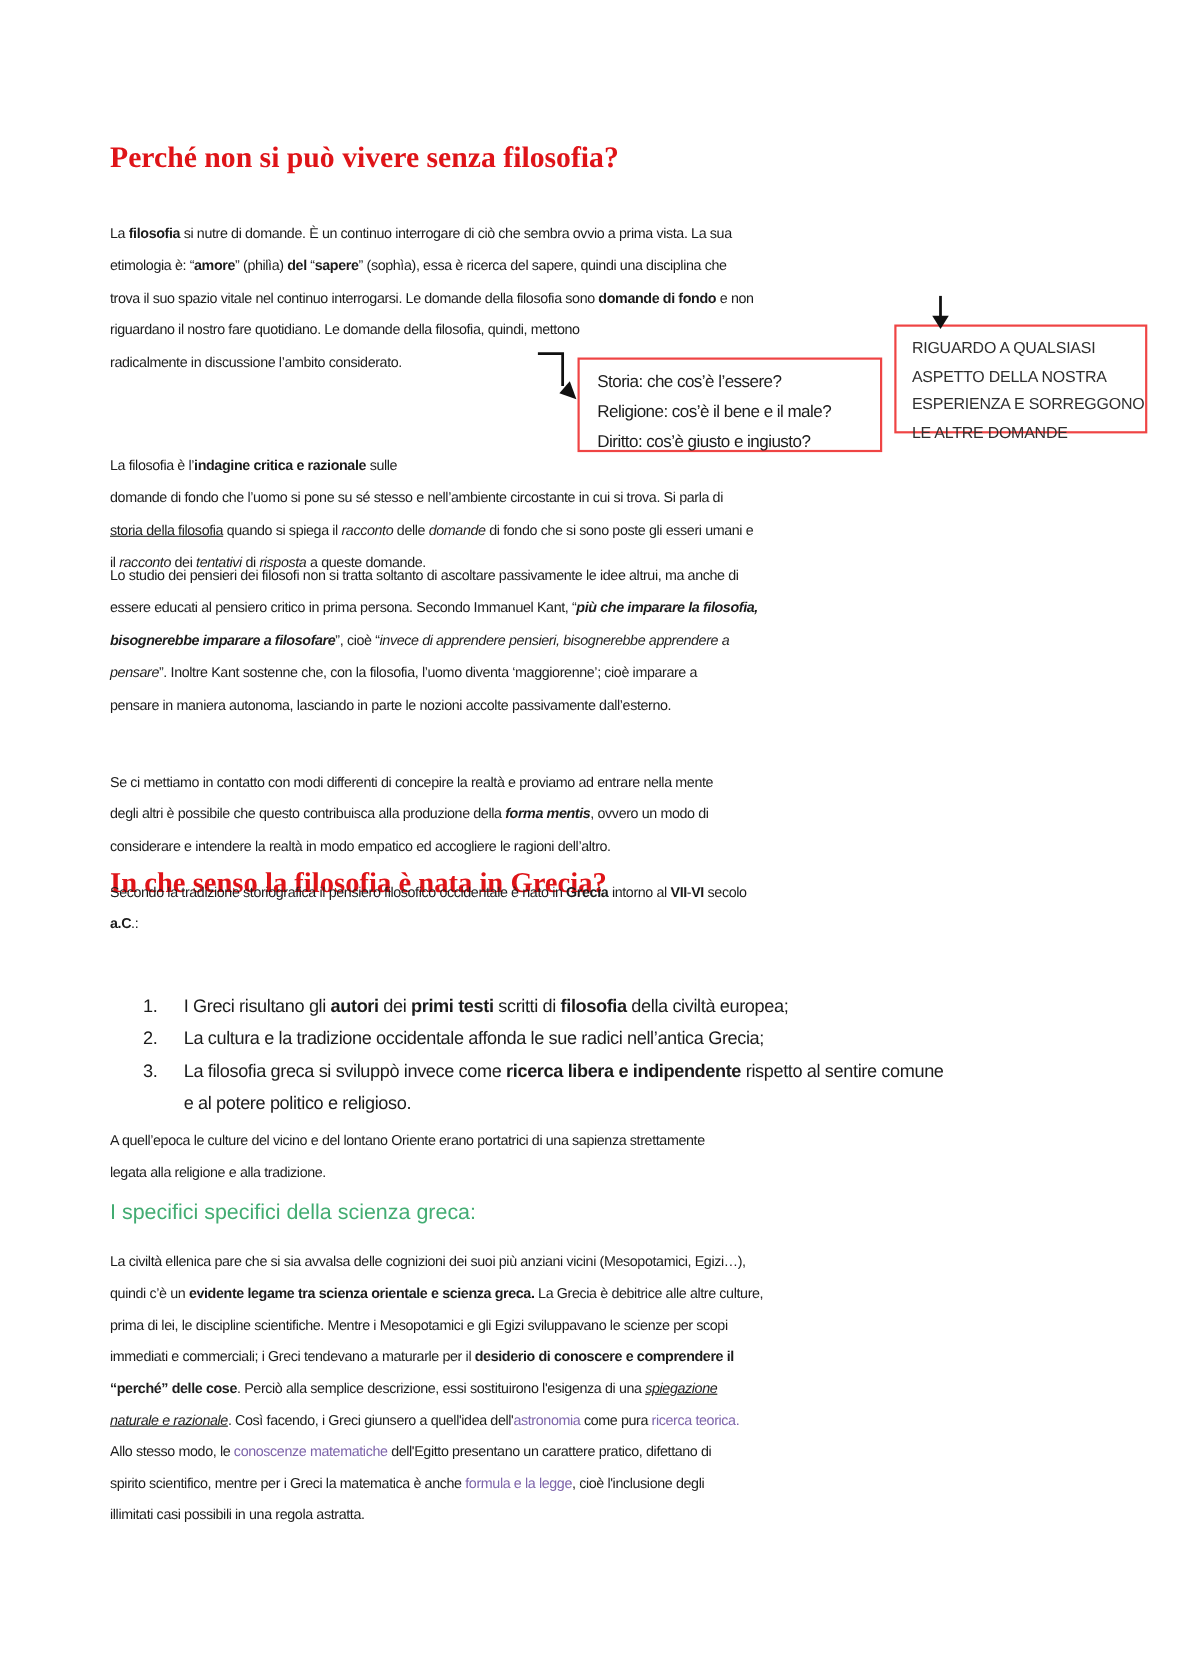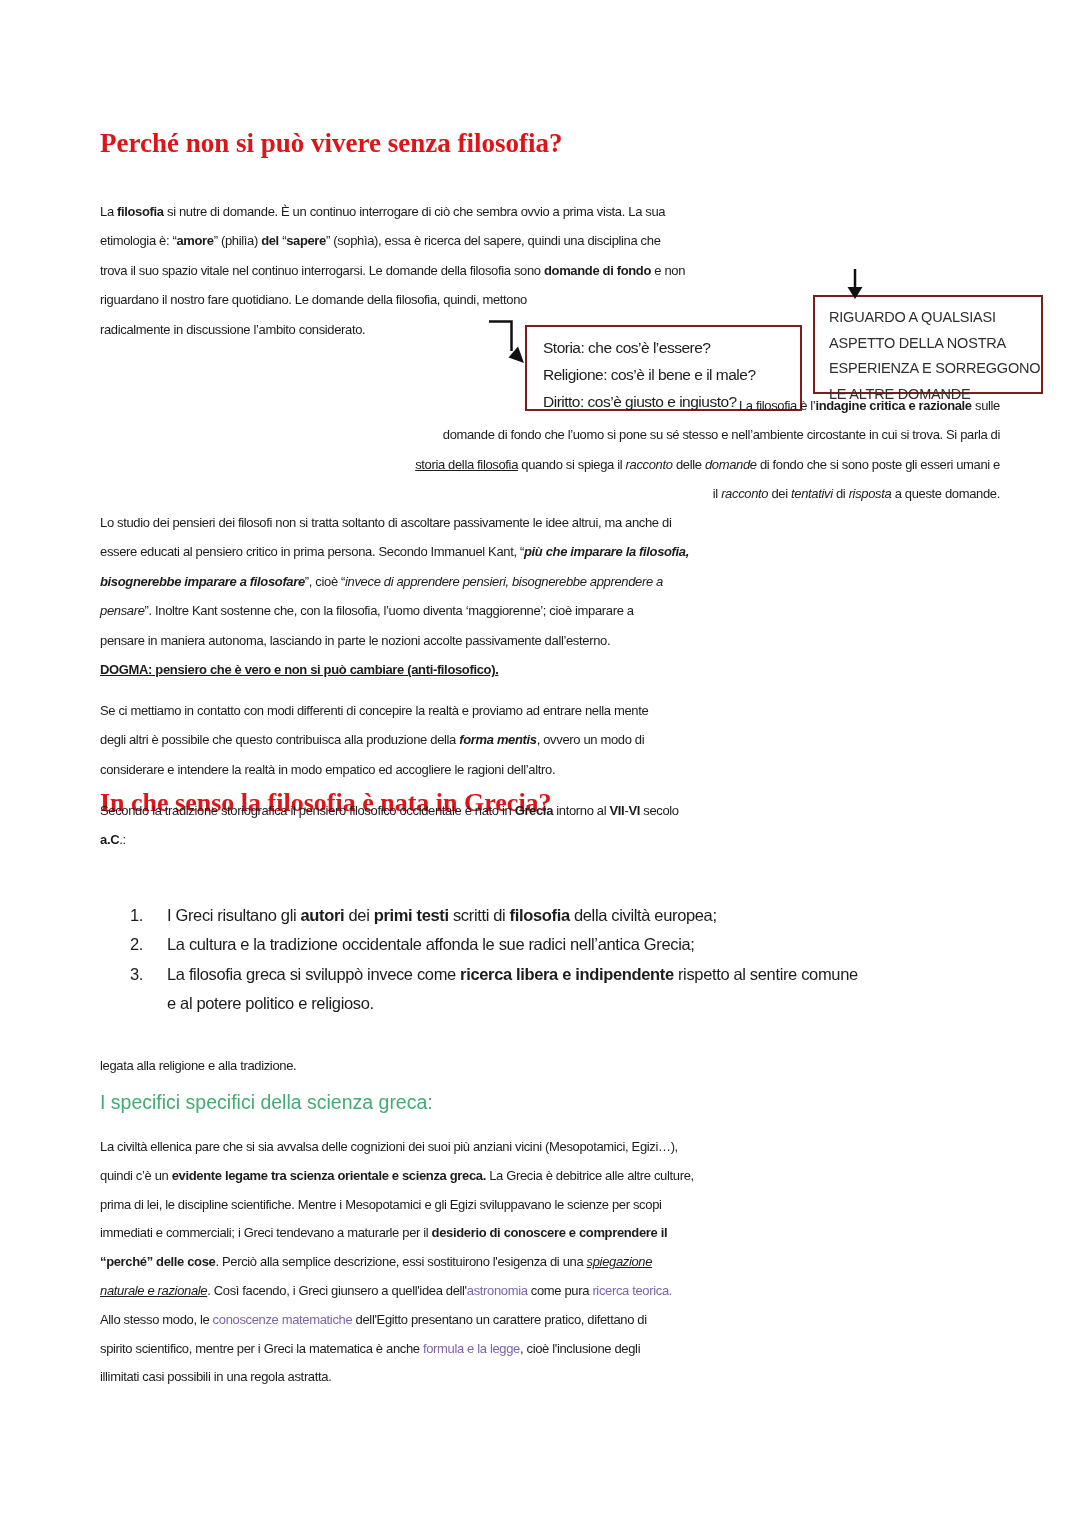--- a/index.html
+++ b/index.html
@@ -41,37 +41,37 @@
   }
   #title{top:126px;}
   #h2{top:786px;font-size:26px;}
   #h3{
     position:absolute;left:100px;top:1089px;margin:0;
     font-weight:normal;color:var(--green);
     font-size:19.5px;line-height:26px;white-space:nowrap;
   }
 
   #p1{top:197px;}
-  #p2{top:391px;text-align:right;}
+  #p2{top:408px;}
   #p3{top:508px;}
   #dogma{top:655px;}
   #p4{top:696px;}
   #p5{top:796px;}
   #p6{top:1022px;}
   #p7{top:1133px;line-height:28.8px;}
 
   #list{position:absolute;left:130px;top:901px;width:880px;
         font-size:16.5px;line-height:29.4px;letter-spacing:-0.35px;white-space:nowrap;}
   .li{display:flex;}
   .num{width:37px;flex:0 0 37px;}
   .litxt{flex:1 1 auto;}
 
   .note-box{
     position:absolute;
-    border:2px solid #7f1d1d;
+    border:2px solid #ef4444;
     background:#ffffff;
     box-sizing:border-box;
   }
   #storia-box{
     left:525px;top:325px;width:277px;height:86px;
     padding:7px 0 0 16px;
     font-size:15.5px;font-weight:normal;line-height:27px;letter-spacing:-0.5px;
     white-space:nowrap;
   }
   #riguardo-box{
@@ -105,21 +105,20 @@
     <g>
       <polyline points="489,321.5 511.5,321.5 511.5,351" fill="none" stroke="#111111" stroke-width="2.5"></polyline>
       <polygon points="524,363 508.5,357.5 518,346.5" fill="#111111"></polygon>
     </g>
   </svg>
 
   <div id="p2" class="tb"><span>La filosofia è l’</span><span class="b">indagine critica e razionale</span><span> sulle</span><br><span>domande di fondo che l’uomo si pone su sé stesso e nell’ambiente circostante in cui si trova. Si parla di</span><br><span class="u">storia della filosofia</span><span> quando si spiega il </span><span class="i">racconto</span><span> delle </span><span class="i">domande</span><span> di fondo che si sono poste gli esseri umani e</span><br><span>il </span><span class="i">racconto</span><span> dei </span><span class="i">tentativi</span><span> di </span><span class="i">risposta</span><span> a queste domande.</span></div>
 
   <div id="p3" class="tb"><span>Lo studio dei pensieri dei filosofi non si tratta soltanto di ascoltare passivamente le idee altrui, ma anche di</span><br><span>essere educati al pensiero critico in prima persona. Secondo Immanuel Kant, “</span><span class="b i">più che imparare la filosofia,</span><br><span class="b i">bisognerebbe imparare a filosofare</span><span>”, cioè “</span><span class="i">invece di apprendere pensieri, bisognerebbe apprendere a</span><br><span class="i">pensare</span><span>”. Inoltre Kant sostenne che, con la filosofia, l’uomo diventa ‘maggiorenne’; cioè imparare a</span><br><span>pensare in maniera autonoma, lasciando in parte le nozioni accolte passivamente dall’esterno.</span></div>
 
-  <div id="dogma" class="tb"><span class="b u">DOGMA: pensiero che è vero e non si può cambiare (anti-filosofico).</span></div>
 
   <div id="p4" class="tb"><span>Se ci mettiamo in contatto con modi differenti di concepire la realtà e proviamo ad entrare nella mente</span><br><span>degli altri è possibile che questo contribuisca alla produzione della </span><span class="b i">forma mentis</span><span>, ovvero un modo di</span><br><span>considerare e intendere la realtà in modo empatico ed accogliere le ragioni dell’altro.</span></div>
 
   <h1 id="h2" class="doc-heading">In che senso la filosofia è nata in Grecia?</h1>
 
   <div id="p5" class="tb"><span>Secondo la tradizione storiografica il pensiero filosofico occidentale è nato in </span><span class="b">Grecia</span><span> intorno al </span><span class="b">VII</span><span>-</span><span class="b">VI</span><span> secolo</span><br><span class="b">a.C</span><span>.:</span></div>
 
   <div id="list">
       <div class="li">
         <span class="num">1.</span>
@@ -128,19 +127,19 @@
       <div class="li">
         <span class="num">2.</span>
         <div class="litxt"><span>La cultura e la tradizione occidentale affonda le sue radici nell’antica Grecia;</span></div>
       </div>
       <div class="li">
         <span class="num">3.</span>
         <div class="litxt"><span> La filosofia greca si sviluppò invece come </span><span class="b">ricerca libera e indipendente</span><span> rispetto al sentire comune</span><br><span>e al potere politico e religioso.</span></div>
       </div>
     </div>
 
-  <div id="p6" class="tb"><br><span>legata alla religione e alla tradizione.</span></div>
+  <div id="p6" class="tb"><span>A quell’epoca le culture del vicino e del lontano Oriente erano portatrici di una sapienza strettamente</span><br><span>legata alla religione e alla tradizione.</span></div>
 
   <h2 id="h3">I specifici specifici della scienza greca:</h2>
 
   <div id="p7" class="tb"><span>La civiltà ellenica pare che si sia avvalsa delle cognizioni dei suoi più anziani vicini (Mesopotamici, Egizi…),</span><br><span>quindi c’è un </span><span class="b">evidente legame tra scienza orientale e scienza greca.</span><span> La Grecia è debitrice alle altre culture,</span><br><span>prima di lei, le discipline scientifiche. Mentre i Mesopotamici e gli Egizi sviluppavano le scienze per scopi</span><br><span>immediati e commerciali; i Greci tendevano a maturarle per il </span><span class="b">desiderio di conoscere e comprendere il</span><br><span class="b">“perché” delle cose</span><span>. Perciò alla semplice descrizione, essi sostituirono l'esigenza di una </span><span class="i u">spiegazione</span><br><span class="i u">naturale e razionale</span><span>. Così facendo, i Greci giunsero a quell'idea dell'</span><span class="c-purple">astronomia</span><span> come pura </span><span class="c-purple">ricerca teorica.</span><br><span>Allo stesso modo, le </span><span class="c-purple">conoscenze matematiche</span><span> dell'Egitto presentano un carattere pratico, difettano di</span><br><span>spirito scientifico, mentre per i Greci la matematica è anche </span><span class="c-purple">formula e la legge</span><span>, cioè l'inclusione degli</span><br><span>illimitati casi possibili in una regola astratta.</span></div>
 
 </div>
 
 </body></html>

